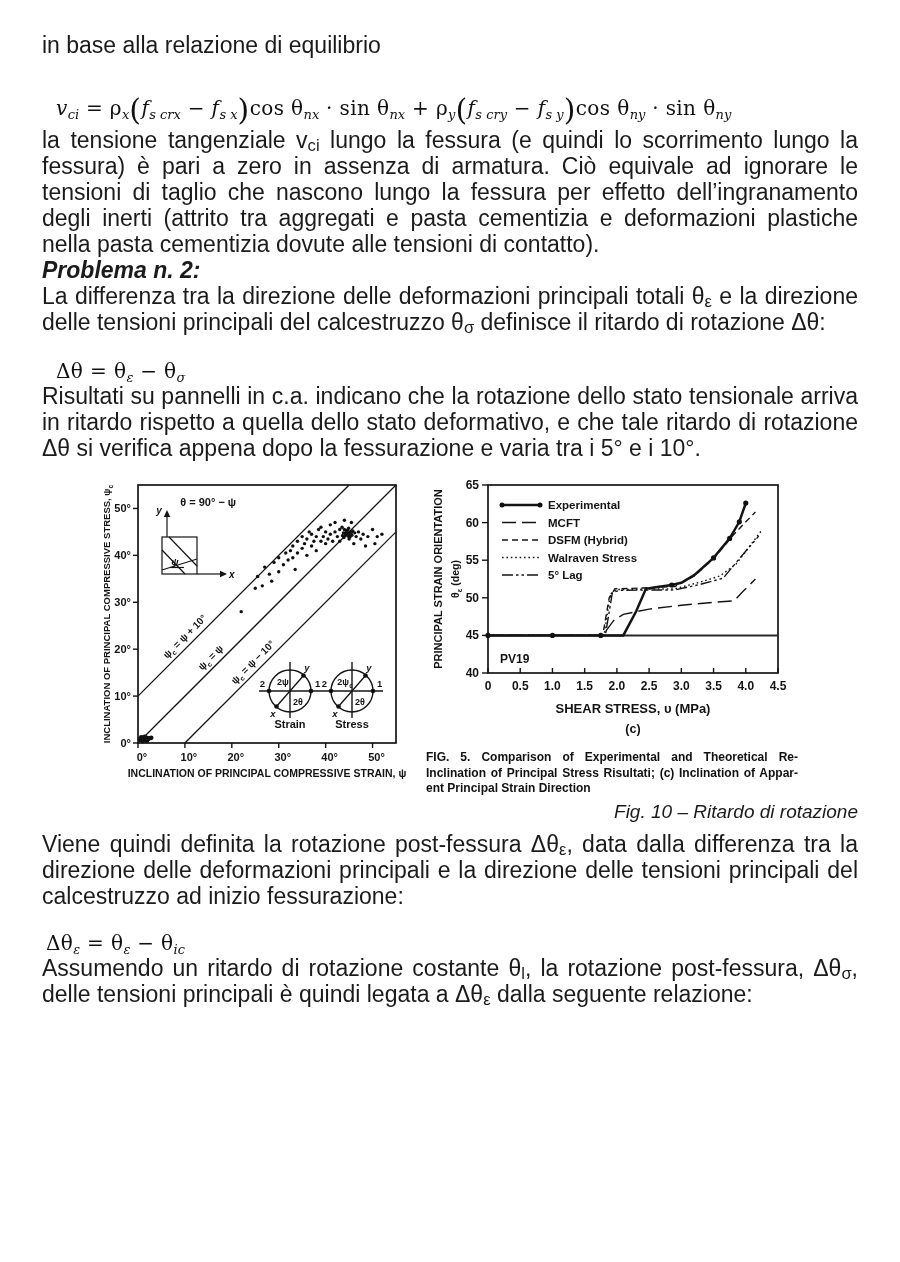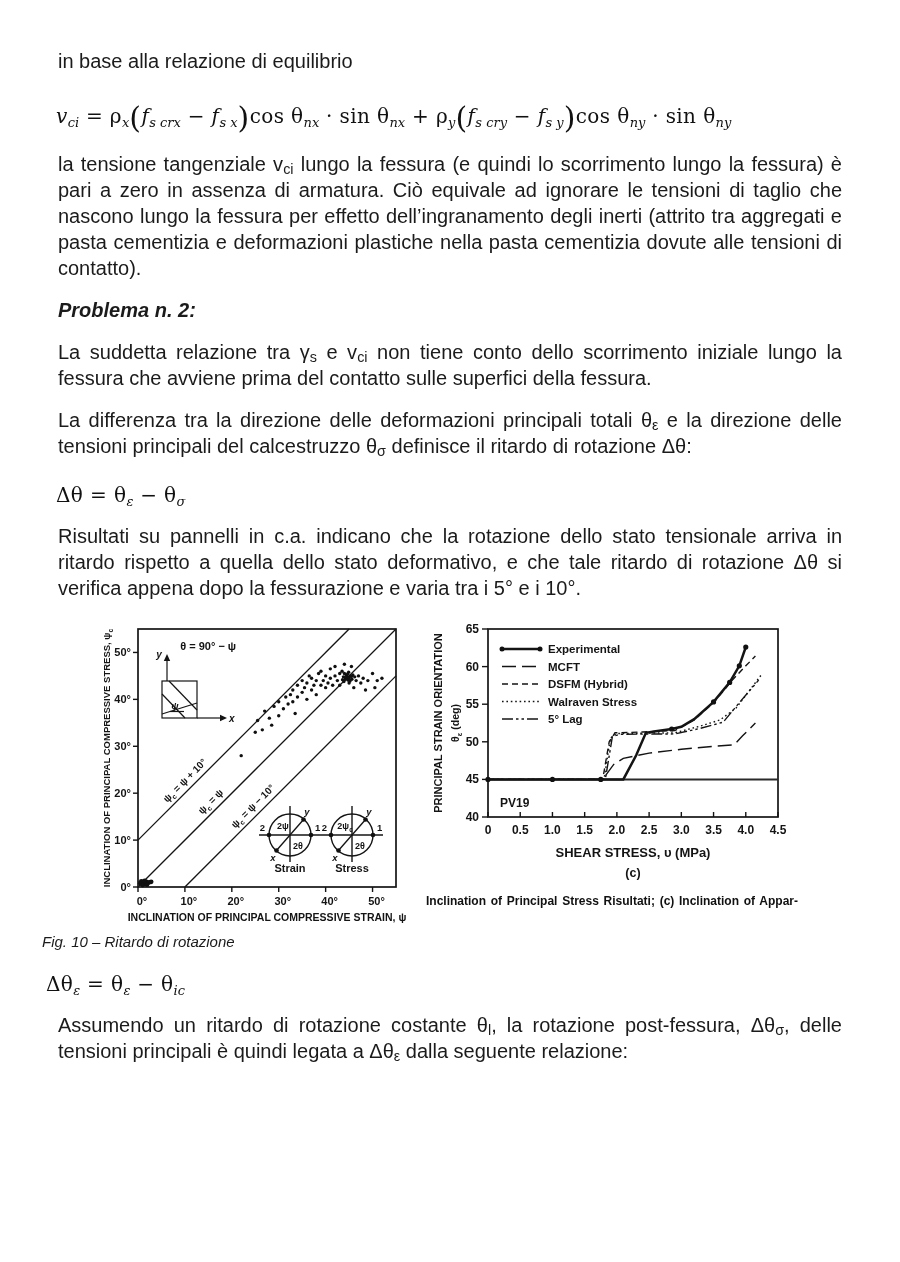--- a/index.html
+++ b/index.html
@@ -1,48 +1,47 @@
 <!DOCTYPE html>
 <html><head>
 <meta charset="utf-8">
 <style>
   html,body{margin:0;padding:0;}
   body{
     width:900px;height:1262px;overflow:hidden;background:#ffffff;color:#1b1b1b;
     font-family:"Liberation Sans",sans-serif;box-sizing:border-box;padding:32px 42px 0;
   }
-  p.doc{font-size:20px;line-height:26px;text-align:justify;margin:16px;}
+  p.doc{font-size:23px;line-height:26px;text-align:justify;margin:0;}
   .mtA{margin-top:34px}.mtB{margin-top:20px}.mtC{margin-top:22px}.mtD{margin-top:56px}.mtF{margin-top:18px}.mtG{margin-top:26px}
   .problema{font-style:italic;font-weight:bold;}
   .eq{font-family:"DejaVu Serif",serif;font-size:20px;color:#111;letter-spacing:.4px;}
-  .eq1{margin:26px 0 0 14px}.eq2{margin:24px 0 0 14px}.eq3{margin:22px 0 0 4px}
+  .eq1{margin:34px 0 0 14px}.eq2{margin:24px 0 0 14px}.eq3{margin:22px 0 0 4px}
   .eq sub{font-size:13px;font-style:italic;vertical-align:-4px;line-height:0;letter-spacing:0;}
   .eq i{font-style:italic}
   .eq .bigp{font-size:30px;font-weight:300;vertical-align:-5px;}
   p.doc sub{font-size:72%;vertical-align:-3px;line-height:0;}
   .figrow{display:flex;gap:16px;margin:12px 0 0 56px;align-items:flex-start;}
   figure{margin:0;padding:0;}
   .fig5cap{font-weight:bold;font-size:12px;line-height:15.5px;width:372px;margin-top:5px;color:#111;}
   .fig5cap .jl{text-align:justify;text-align-last:justify;}
-  .figcap{font-style:italic;text-align:left;font-size:15px;margin:4px 0 8px;}
+  .figcap{font-style:italic;text-align:right;font-size:19px;margin:4px 0 8px;}
   svg text{font-family:"Liberation Sans",sans-serif;font-weight:bold;fill:#141414;}
 </style>
 </head>
 <body>
 
 <main>
   <p class="doc">in base alla relazione di equilibrio</p>
 
   <div class="eq eq1"><i>v</i><sub>ci</sub> = ρ<sub>x</sub><span class="bigp">(</span><i>f</i><sub>s crx</sub> − <i>f</i><sub>s x</sub><span class="bigp">)</span>cos θ<sub>nx</sub> · sin θ<sub>nx</sub> + ρ<sub>y</sub><span class="bigp">(</span><i>f</i><sub>s cry</sub> − <i>f</i><sub>s y</sub><span class="bigp">)</span>cos θ<sub>ny</sub> · sin θ<sub>ny</sub></div>
 
   <p class="doc mtA">la tensione tangenziale v<sub>ci</sub> lungo la fessura (e quindi lo scorrimento lungo la fessura) è pari a zero in assenza di armatura. Ciò equivale ad ignorare le tensioni di taglio che nascono lungo la fessura per effetto dell’ingranamento degli inerti (attrito tra aggregati e pasta cementizia e deformazioni plastiche nella pasta cementizia dovute alle tensioni di contatto).</p>
 
   <p class="doc problema mtB">Problema n. 2:</p>
 
-  <p class="doc mtC">La suddetta relazione tra γ<sub>s</sub> e v<sub>ci</sub> non tiene conto dello scorrimento iniziale lungo la fessura che avviene prima del contatto sulle superfici della fessura.</p>
 
   <p class="doc mtD">La differenza tra la direzione delle deformazioni principali totali θ<sub>ε</sub> e la direzione delle tensioni principali del calcestruzzo θ<sub>σ</sub> definisce il ritardo di rotazione Δθ:</p>
 
   <div class="eq eq2">Δθ = θ<sub>ε</sub> − θ<sub>σ</sub></div>
 
   <p class="doc mtC">Risultati su pannelli in c.a. indicano che la rotazione dello stato tensionale arriva in ritardo rispetto a quella dello stato deformativo, e che tale ritardo di rotazione Δθ si verifica appena dopo la fessurazione e varia tra i 5° e i 10°.</p>
 
   <div class="figrow">
     <figure>
       <svg id="svg-scatter" width="312" height="308">
@@ -283,24 +282,27 @@
           <text x="122" y="88.5" font-size="11.5" text-anchor="start">Walraven Stress</text>
           <line x1="76" y1="102" x2="114" y2="102" stroke="#141414" stroke-width="1.5" stroke-dasharray="11,3,2.5,3,2.5,3"></line>
           <text x="122" y="106" font-size="11.5" text-anchor="start">5° Lag</text>
           <text x="74" y="190.22400000000002" font-size="12" text-anchor="start">PV19</text>
           <text x="207" y="240" font-size="13" text-anchor="middle">SHEAR STRESS, υ  (MPa)</text>
           <text x="207" y="260" font-size="12.5" text-anchor="middle">(c)</text>
           <text x="0" y="0" font-size="11" text-anchor="middle" transform="translate(16 106) rotate(-90)">PRINCIPAL STRAIN ORIENTATION</text>
           <text x="0" y="0" font-size="10.5" text-anchor="middle" transform="translate(33 106) rotate(-90)"><tspan>θ</tspan><tspan font-size="70%" dy="3">ε</tspan><tspan dy="-3">  (deg)</tspan></text>
         </svg>
       <div class="fig5cap">
+        <div class="jl">FIG. 5.  Comparison of Experimental and Theoretical Re-</div>
         <div class="jl">Inclination of Principal Stress Risultati; (c) Inclination of Appar-</div>
+        <div>ent Principal Strain Direction</div>
       </div>
     </figure>
   </div>
 
   <p class="figcap">Fig. 10 – Ritardo di rotazione</p>
 
+  <p class="doc mtF">Viene quindi definita la rotazione post-fessura Δθ<sub>ε</sub>, data dalla differenza tra la direzione delle deformazioni principali e la direzione delle tensioni principali del calcestruzzo ad inizio fessurazione:</p>
 
   <div class="eq eq3">Δθ<sub>ε</sub> = θ<sub>ε</sub> − θ<sub>ic</sub></div>
 
   <p class="doc mtG">Assumendo un ritardo di rotazione costante θ<sub>l</sub>, la rotazione post-fessura, Δθ<sub>σ</sub>, delle tensioni principali è quindi legata a Δθ<sub>ε</sub> dalla seguente relazione:</p>
 </main>
 
 </body></html>

